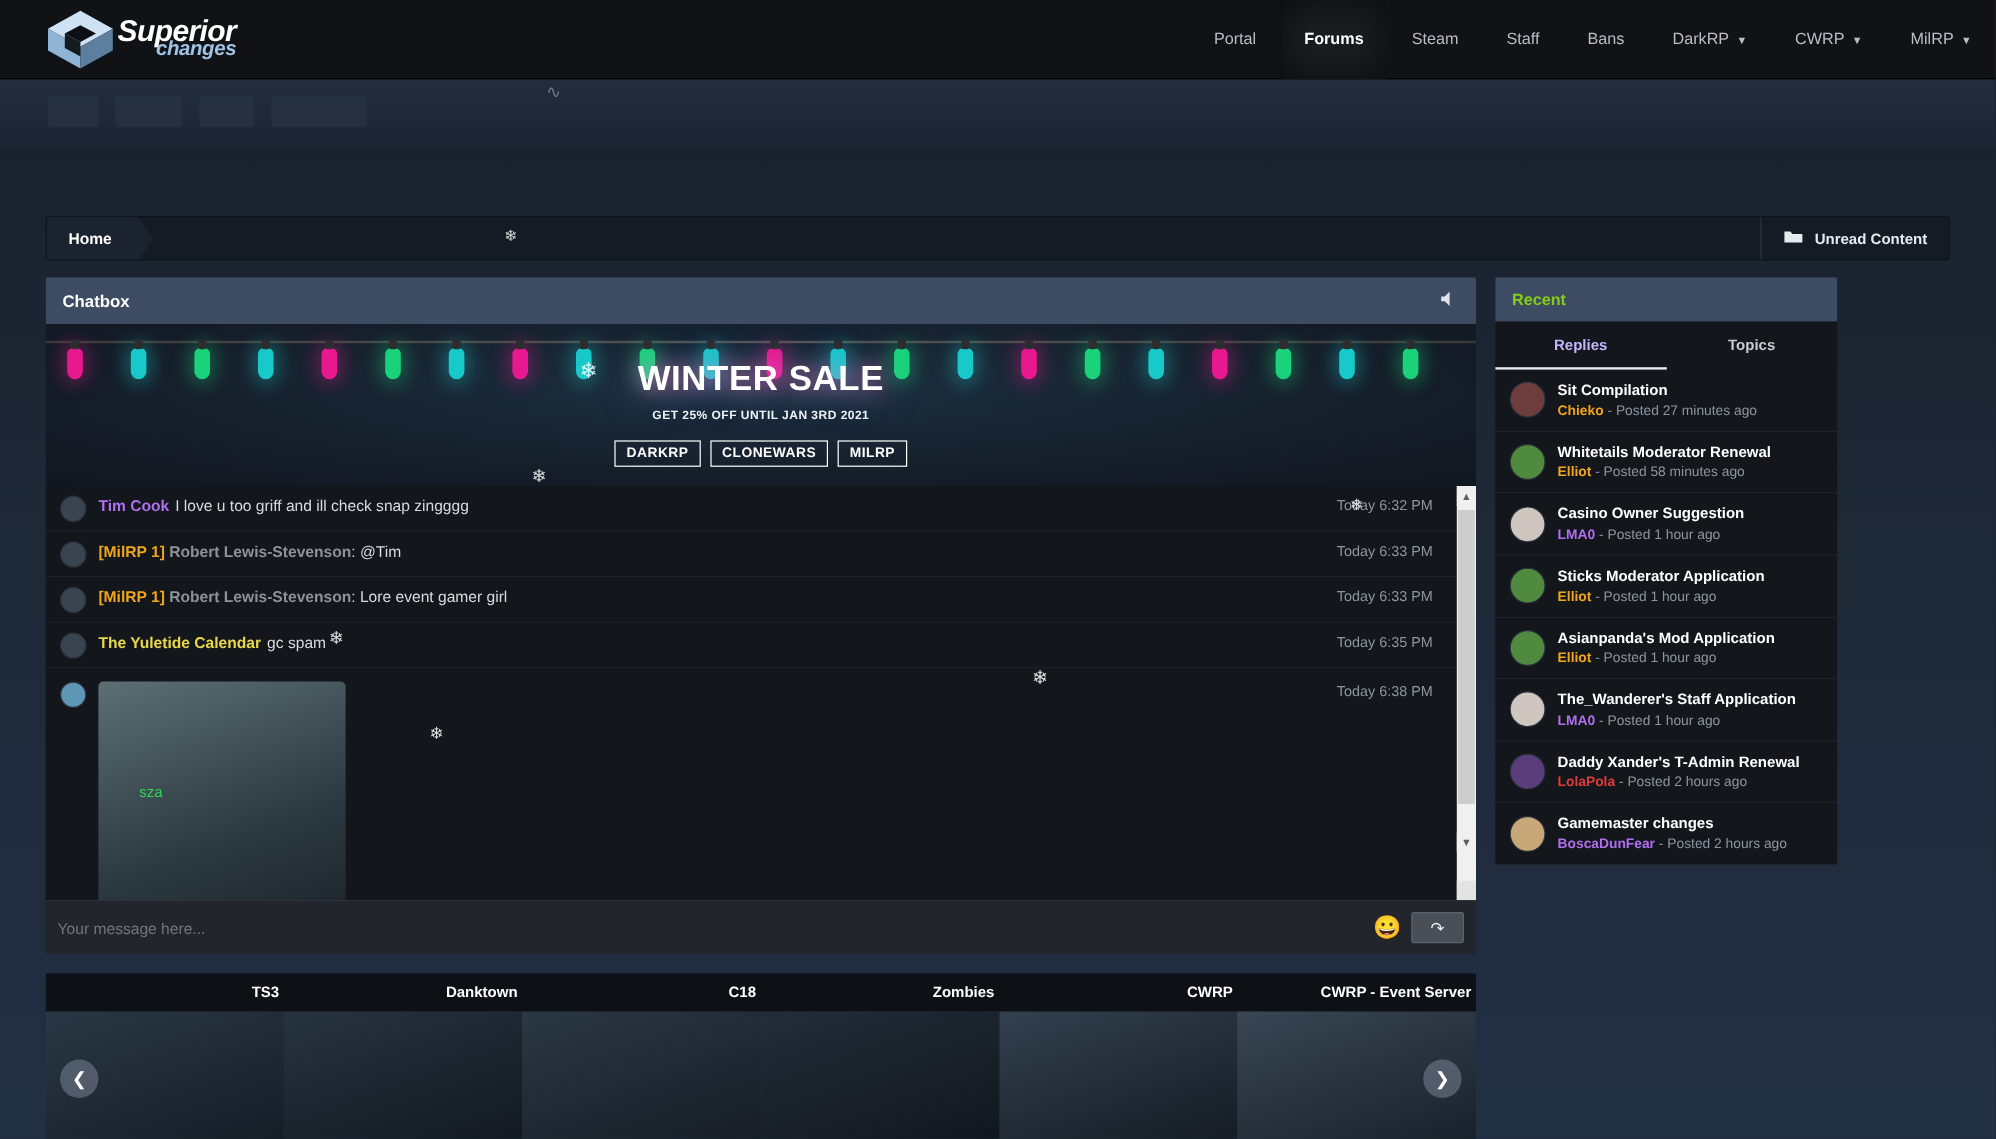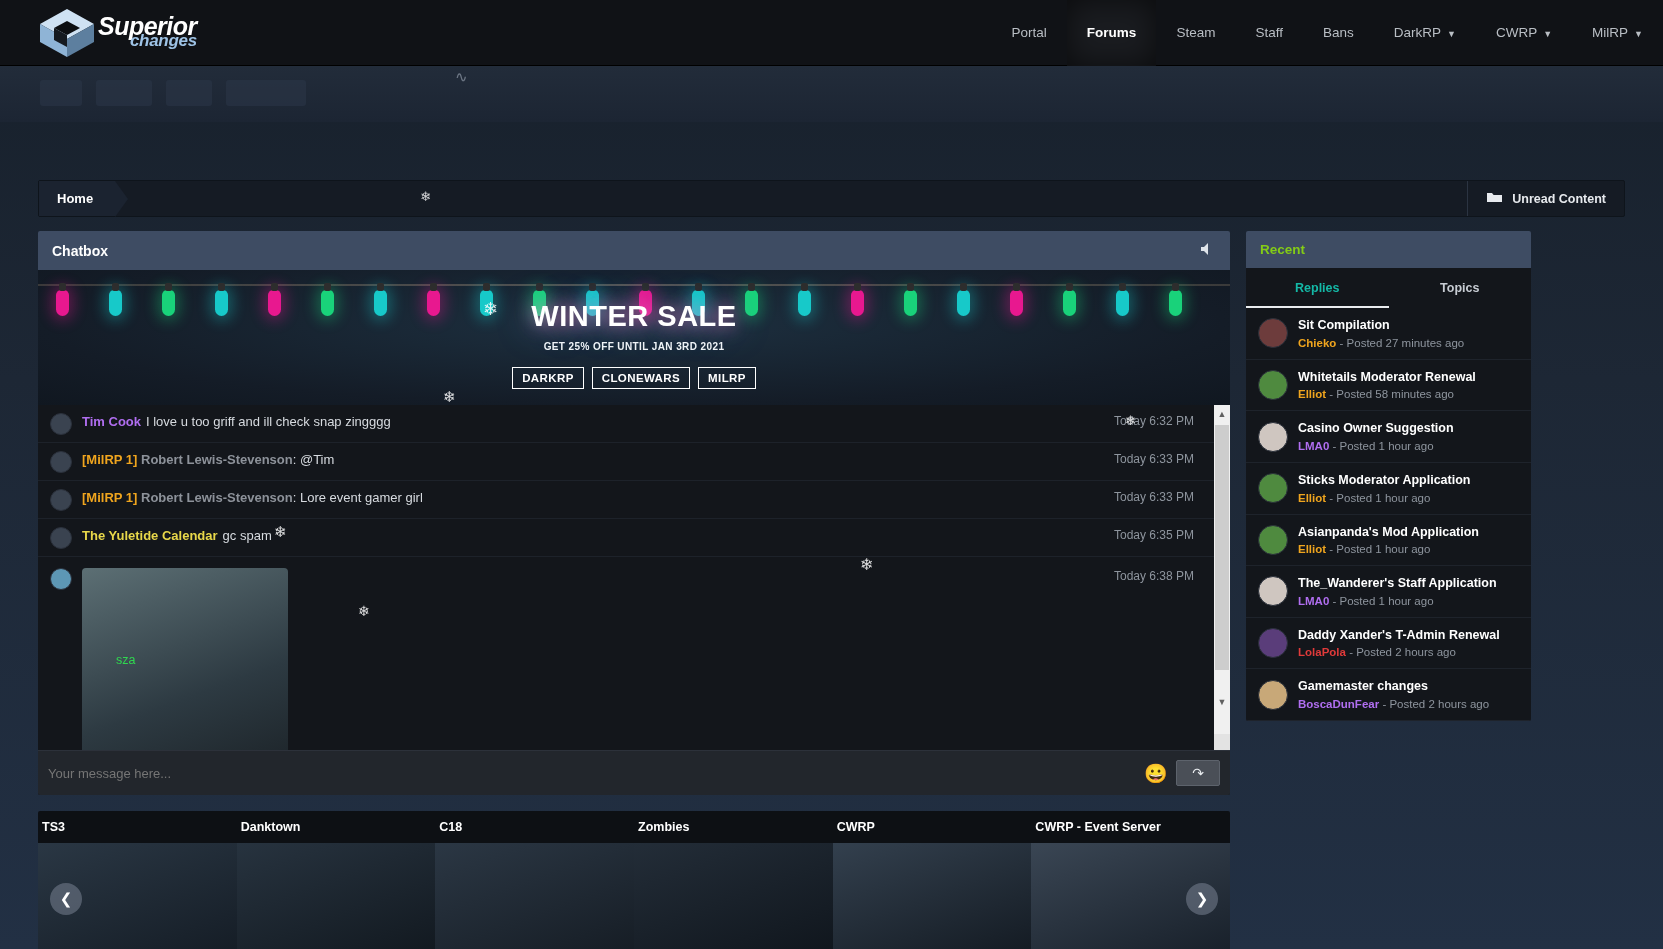--- a/index.html
+++ b/index.html
@@ -143,37 +143,37 @@
   .send-btn {
     width:44px; height:26px; background:#4a4f57; border:1px solid #5d636c;
     color:#e9ecef; font-size:14px; display:flex;align-items:center;justify-content:center;
     cursor:pointer; border-radius:2px;
   }
 
   
   .servers { margin-top: 16px; }
   .srv-head { background:#3e4c63; color:#fff; font-weight:bold; font-size:14px; padding:11px 14px; }
   .srv-tabs { display:flex; background:#0d1014; }
-  .srv-tab { flex:1; text-align:left; padding:9px 4px; color:#fff; font-size:12.5px;
+  .srv-tab { flex:1; text-align:right; padding:9px 4px; color:#fff; font-size:12.5px;
              font-weight:bold; cursor:pointer; white-space:nowrap; }
   .srv-imgs { display:flex; height: 110px; position:relative; }
   .srv-img { flex:1; position:relative; overflow:hidden; }
   .srv-nav {
     position:absolute; top:40px; width:32px; height:32px; border-radius:50%;
     background:rgba(120,130,145,.55); color:#fff; display:flex; align-items:center;
     justify-content:center; font-size:15px; cursor:pointer; z-index:5;
   }
 
   
   .recent-head { background:#3e4c63; color:#84cc16; font-weight:bold; font-size:13.5px; padding:11px 14px; }
   .recent-body { background:#13161b; }
   .rtabs { display:flex; }
   .rtab { flex:1; text-align:center; padding:13px 0 11px; font-size:12.5px;
           font-weight:bold; color:#c7ccd3; cursor:pointer; }
-  .rtab.active { color:#14b8a6; border-bottom:2px solid #e9ecef; }
+  .rtab.active { color:#c4b5fd; border-bottom:2px solid #e9ecef; }
   .rtab:not(.active) { border-bottom: 2px solid transparent; }
   .ritem { display:flex; gap:10px; padding:10px 12px; border-bottom:1px solid #1e232b; align-items:center;}
   .ravatar { width:30px; height:30px; border-radius:50%; flex:none; overflow:hidden; border:1px solid #2a303a;}
   .rtitle { font-size:12.5px; font-weight:bold; color:#fff; line-height:1.25; }
   .rmeta { font-size:11.5px; color:#8e959e; margin-top:3px; }
   .rauthor { font-weight:bold; }
 
   .snow { position:absolute; color:#fff; opacity:.85; pointer-events:none; z-index:30; }
 </style>
 </head>

